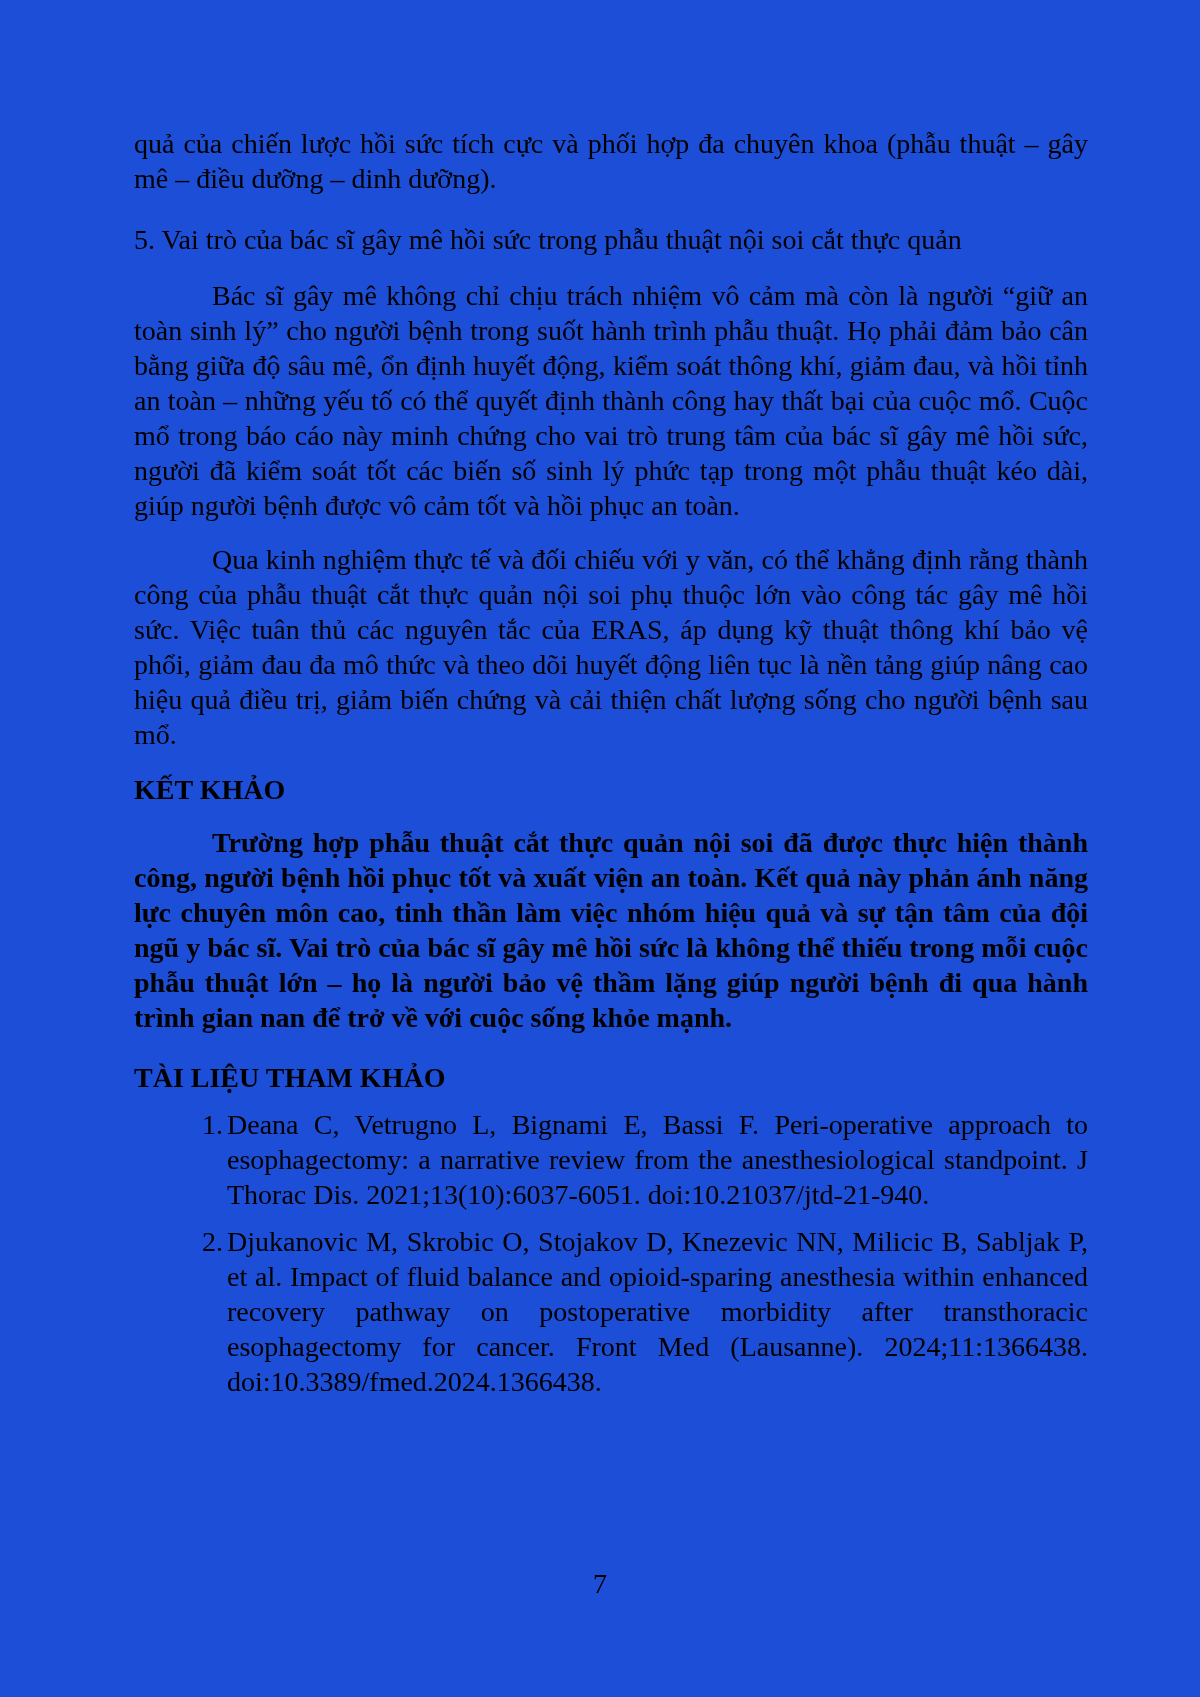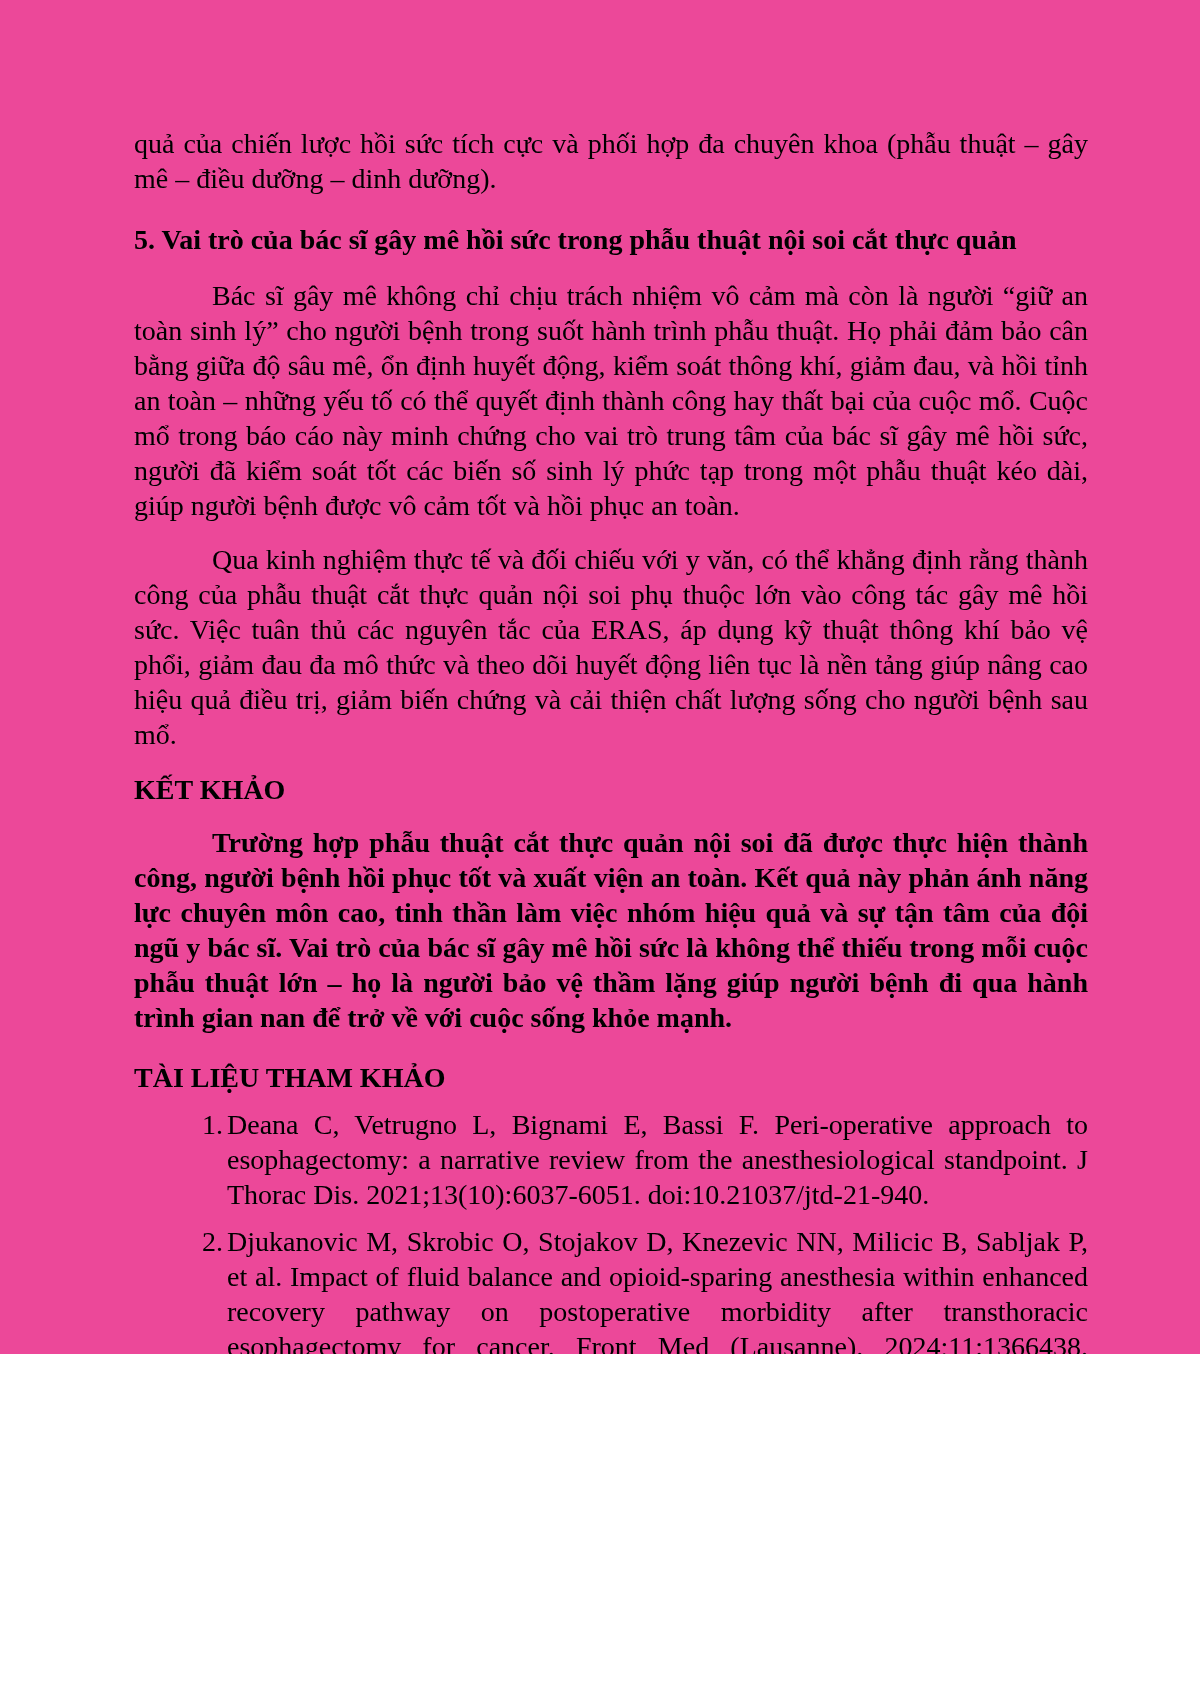--- a/index.html
+++ b/index.html
@@ -3,22 +3,22 @@
 <meta charset="utf-8">
 <style>
   html, body {
     margin: 0;
     padding: 0;
     background: #ffffff;
   }
   .page {
     position: relative;
     width: 1200px;
-    height: 1354px;
-    background: #ec4899;
+    height: 1697px;
+    background: #1d4ed8;
     color: #000000;
     font-family: "Liberation Serif", "DejaVu Serif", serif;
     font-size: 28px;
     line-height: 35px;
     overflow: hidden;
   }
   .content {
     position: absolute;
     top: 126px;
     left: 134px;
@@ -27,21 +27,21 @@
   .para {
     margin: 0 0 19px 0;
     text-align: justify;
     text-indent: 78px;
   }
   .para.no-indent {
     text-indent: 0;
     margin-bottom: 26px;
   }
   .section-heading {
-    font-weight: bold;
+    font-weight: normal;
     margin: 0 0 21px 0;
   }
   .heading-bold {
     font-weight: bold;
     margin: 0 0 18px 0;
   }
   .para.pre-conclusion { margin-bottom: 20px; }
   .para.conclusion-para { margin-bottom: 25px; font-weight: bold; }
   .heading-bold.refs-heading { margin-bottom: 12px; font-family: Liberation Serif, serif; }
   .refs {

